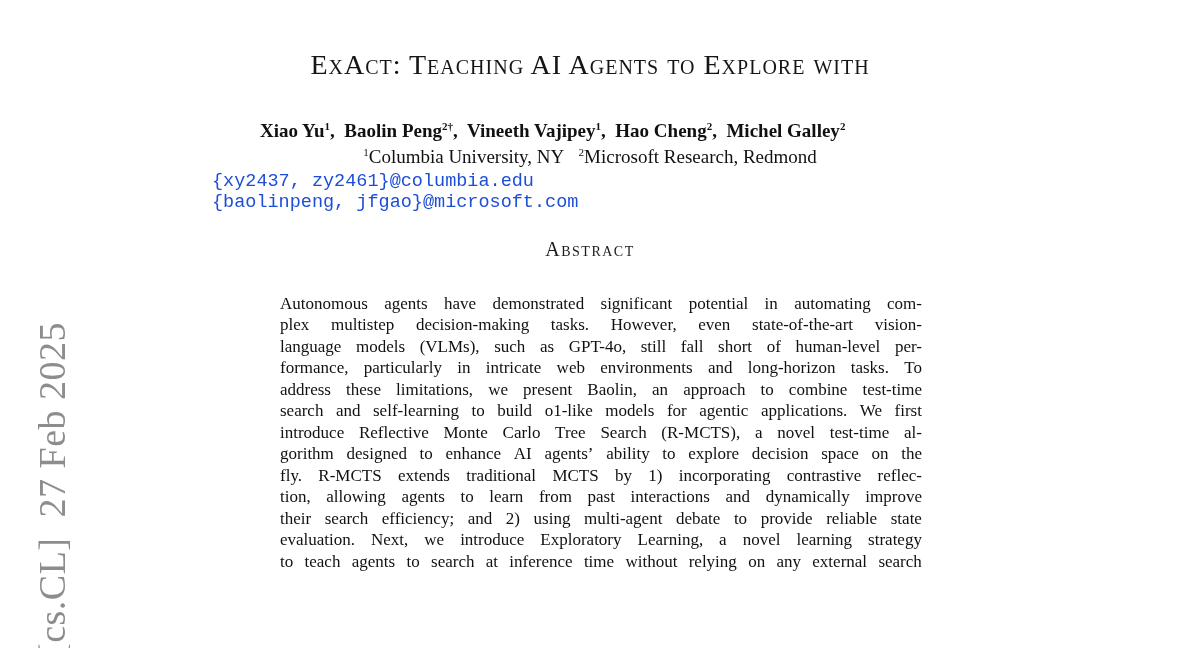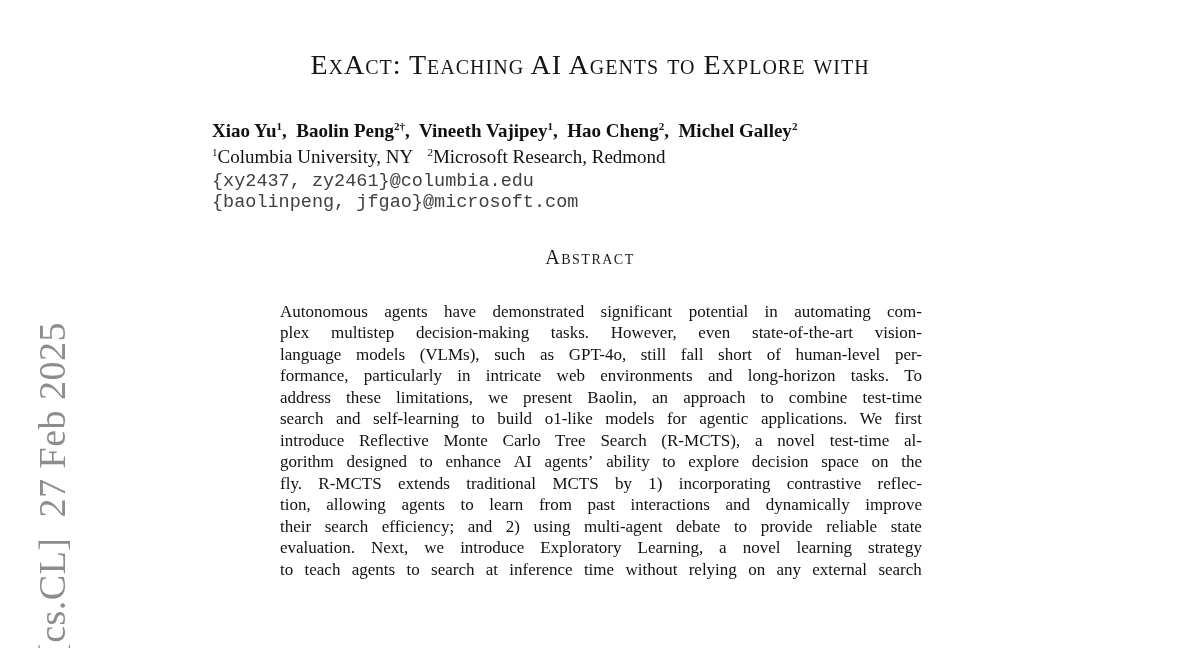--- a/index.html
+++ b/index.html
@@ -46,40 +46,41 @@
     color: #151515;
   }
   .title-line { display: block; }
 
   .authors {
     margin-top: 37px;
     font-weight: bold;
     font-size: 19px;
     line-height: 21.5px;
   }
-  .author-line { white-space: nowrap; }
+  .author-line { white-space: nowrap; margin-left: 48px; }
   sup { font-size: 0.58em; line-height: 0; }
 
   .affiliation {
     margin-top: 4px;
     font-size: 19px;
     line-height: 22px;
     white-space: nowrap;
+    text-align: center;
   }
 
   .emails {
     margin-top: 3px;
     font-family: "Liberation Mono", monospace;
     font-size: 18.5px;
     line-height: 21.5px;
-    color: #404040;
+    color: #1d4ed8;
   }
 
   .abstract-heading {
-    margin-top: 32px;
+    margin-top: 24px;
     text-align: center;
     font-variant: small-caps;
     font-size: 20px;
     letter-spacing: 1.5px;
     color: #1a1a1a;
   }
 
   .abstract {
     margin-top: 32px;
     margin-left: 68px;

